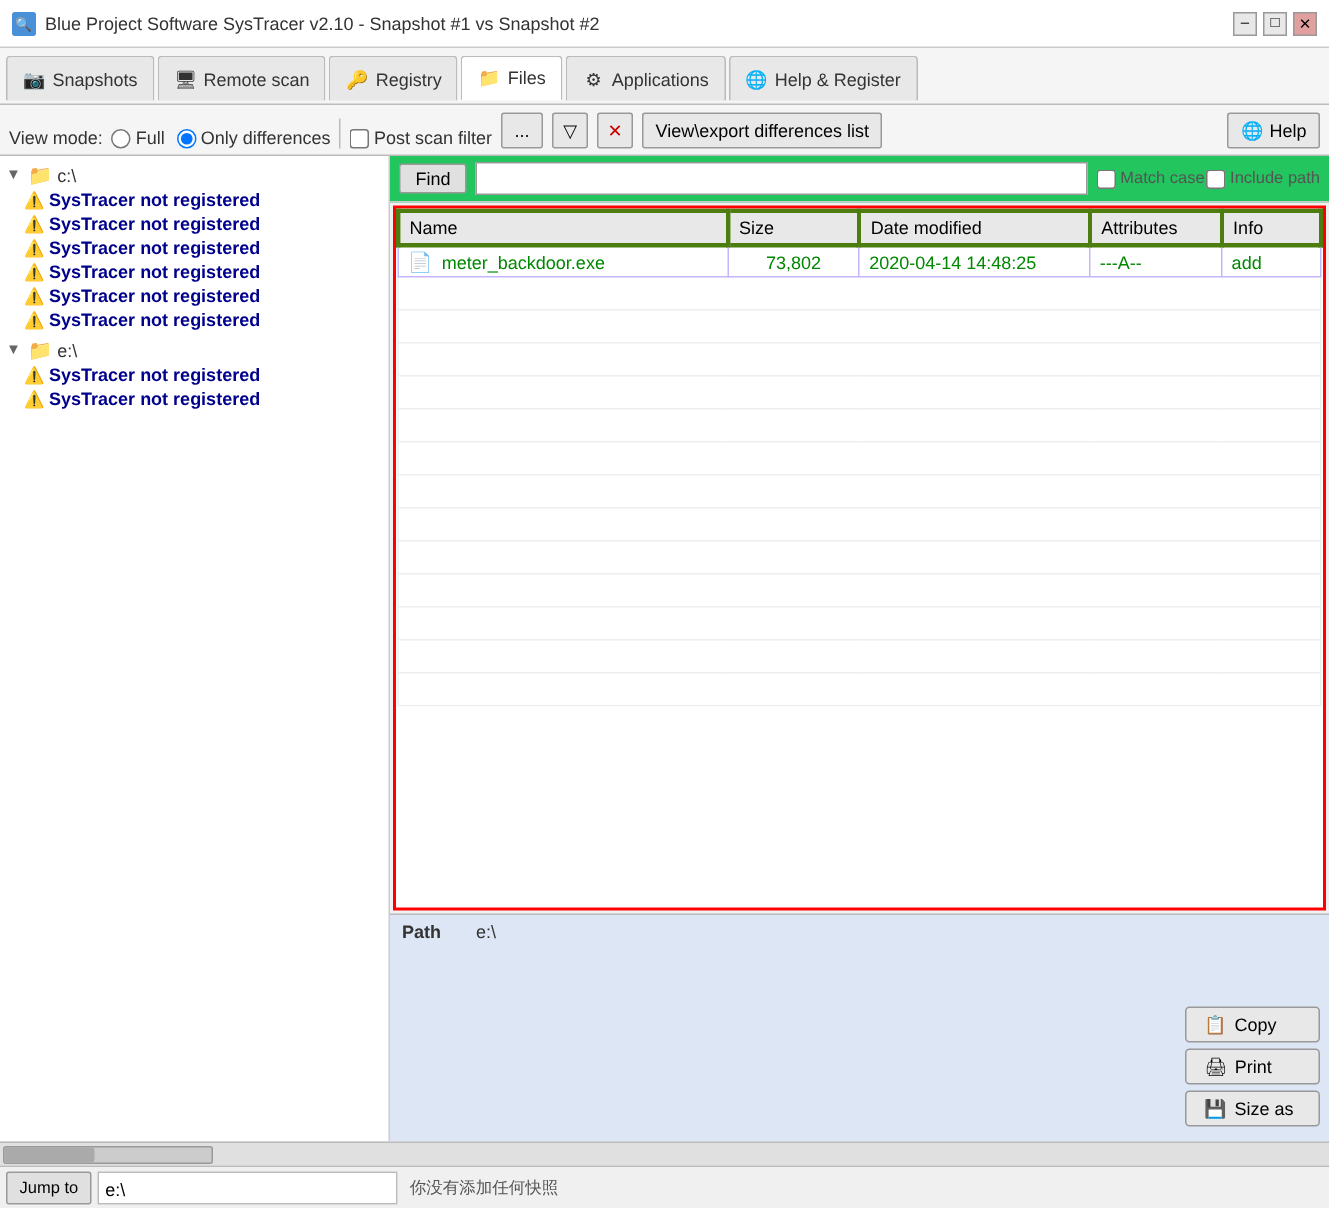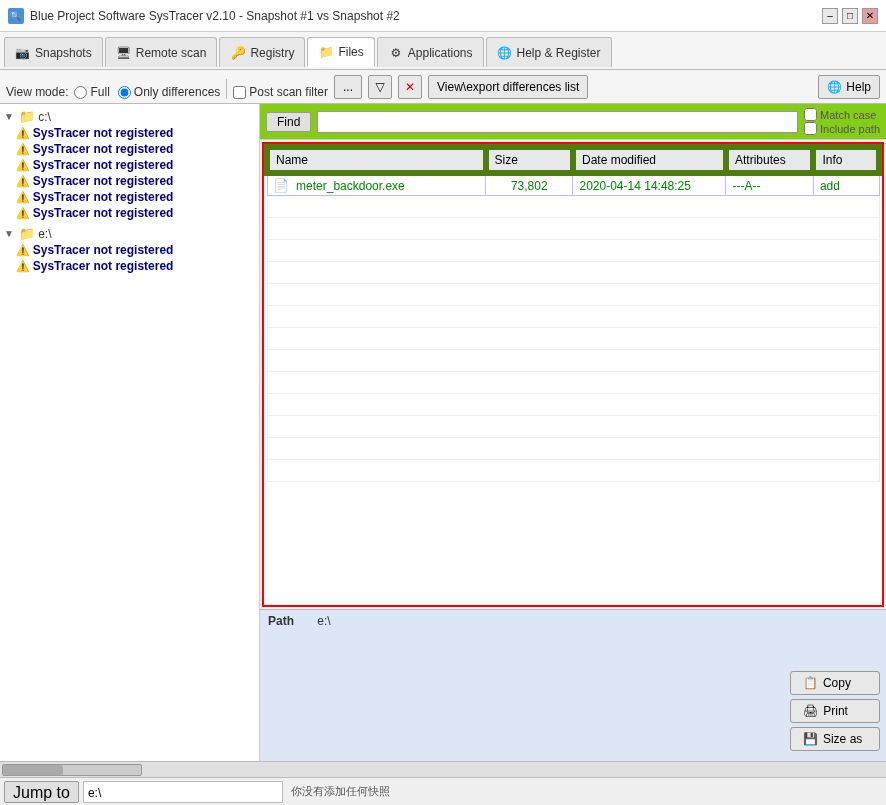--- a/index.html
+++ b/index.html
@@ -153,61 +153,61 @@
       flex-direction: column;
       background: #f0f0f0;
     }
 
     
     .find-bar {
       display: flex;
       align-items: center;
       gap: 6px;
       padding: 4px 6px;
-      background: #84cc16;
+      background: #22c55e;
       border-bottom: 1px solid #ccc;
     }
     .find-btn {
       padding: 2px 10px;
       border: 1px solid #999;
       background: #e0e0e0;
       cursor: pointer;
       font-size: 12px;
       border-radius: 2px;
     }
     .find-input {
       flex: 1;
       height: 22px;
       border: 1px solid #999;
       padding: 0 4px;
       font-size: 12px;
       background: #fff;
     }
     .find-checkboxes {
       display: flex;
-      flex-direction: column;
+      flex-direction: row;
       gap: 1px;
     }
     .find-check-item { display: flex; align-items: center; gap: 3px; font-size: 11px; color: #555; }
 
     
     .file-table-wrapper {
       flex: 1;
       overflow: hidden;
       border: 2px solid red;
       margin: 2px;
       background: #fff;
     }
     .file-table {
       width: 100%;
       border-collapse: collapse;
     }
     .file-table th {
       background: #e8e8e8;
-      border: 6px solid #4d7c0f;
+      border: 3px solid #4d7c0f;
       padding: 3px 6px;
       text-align: left;
       font-size: 12px;
       font-weight: normal;
       position: sticky;
       top: 0;
     }
     .file-table td {
       border: 1px solid #c4b5fd;
       padding: 2px 6px;
@@ -259,21 +259,21 @@
       position: absolute;
       bottom: 0;
       left: 0;
       right: 0;
     }
     .jump-btn {
       padding: 2px 8px;
       border: 1px solid #999;
       background: #e0e0e0;
       cursor: pointer;
-      font-size: 16px;
+      font-size: 11px;
       margin: 0 4px;
       border-radius: 2px;
       height: 22px;
     }
     .path-display {
       flex: 1;
       border: 1px solid #bbb;
       background: #fff;
       padding: 0 4px;
       font-size: 12px;

